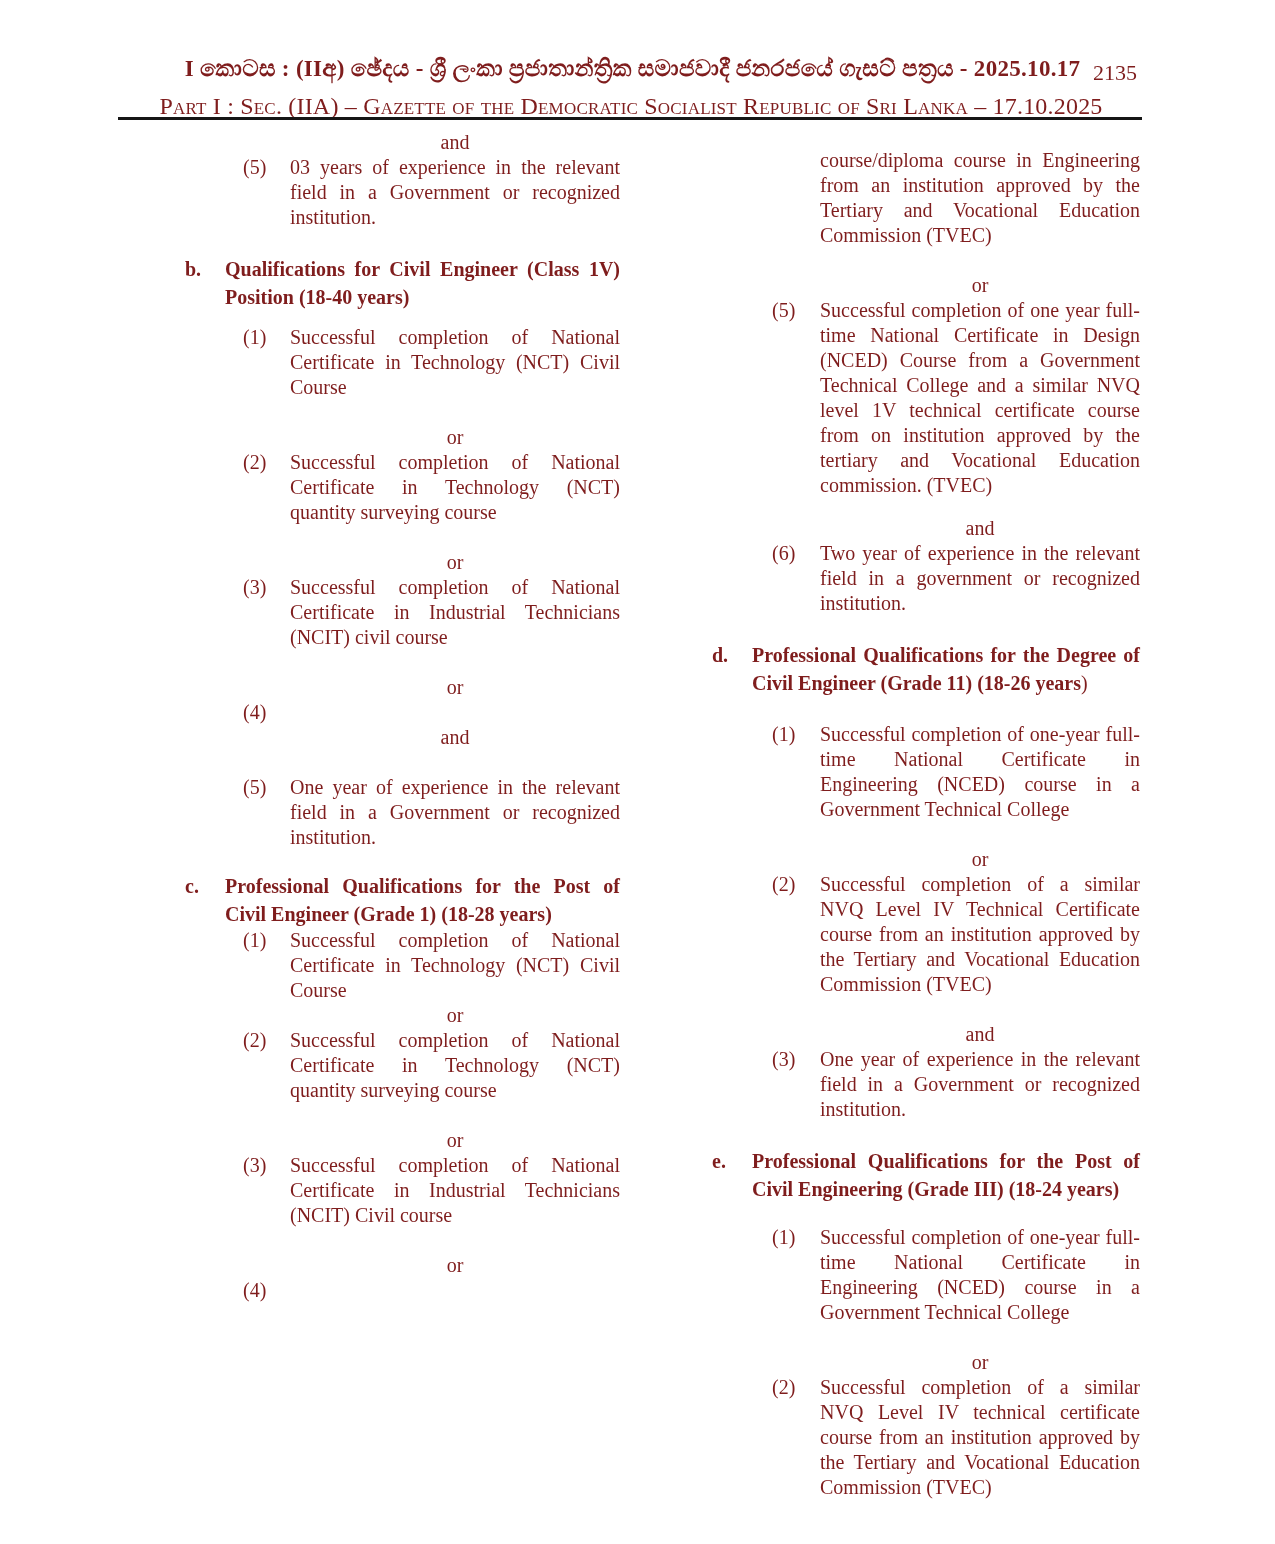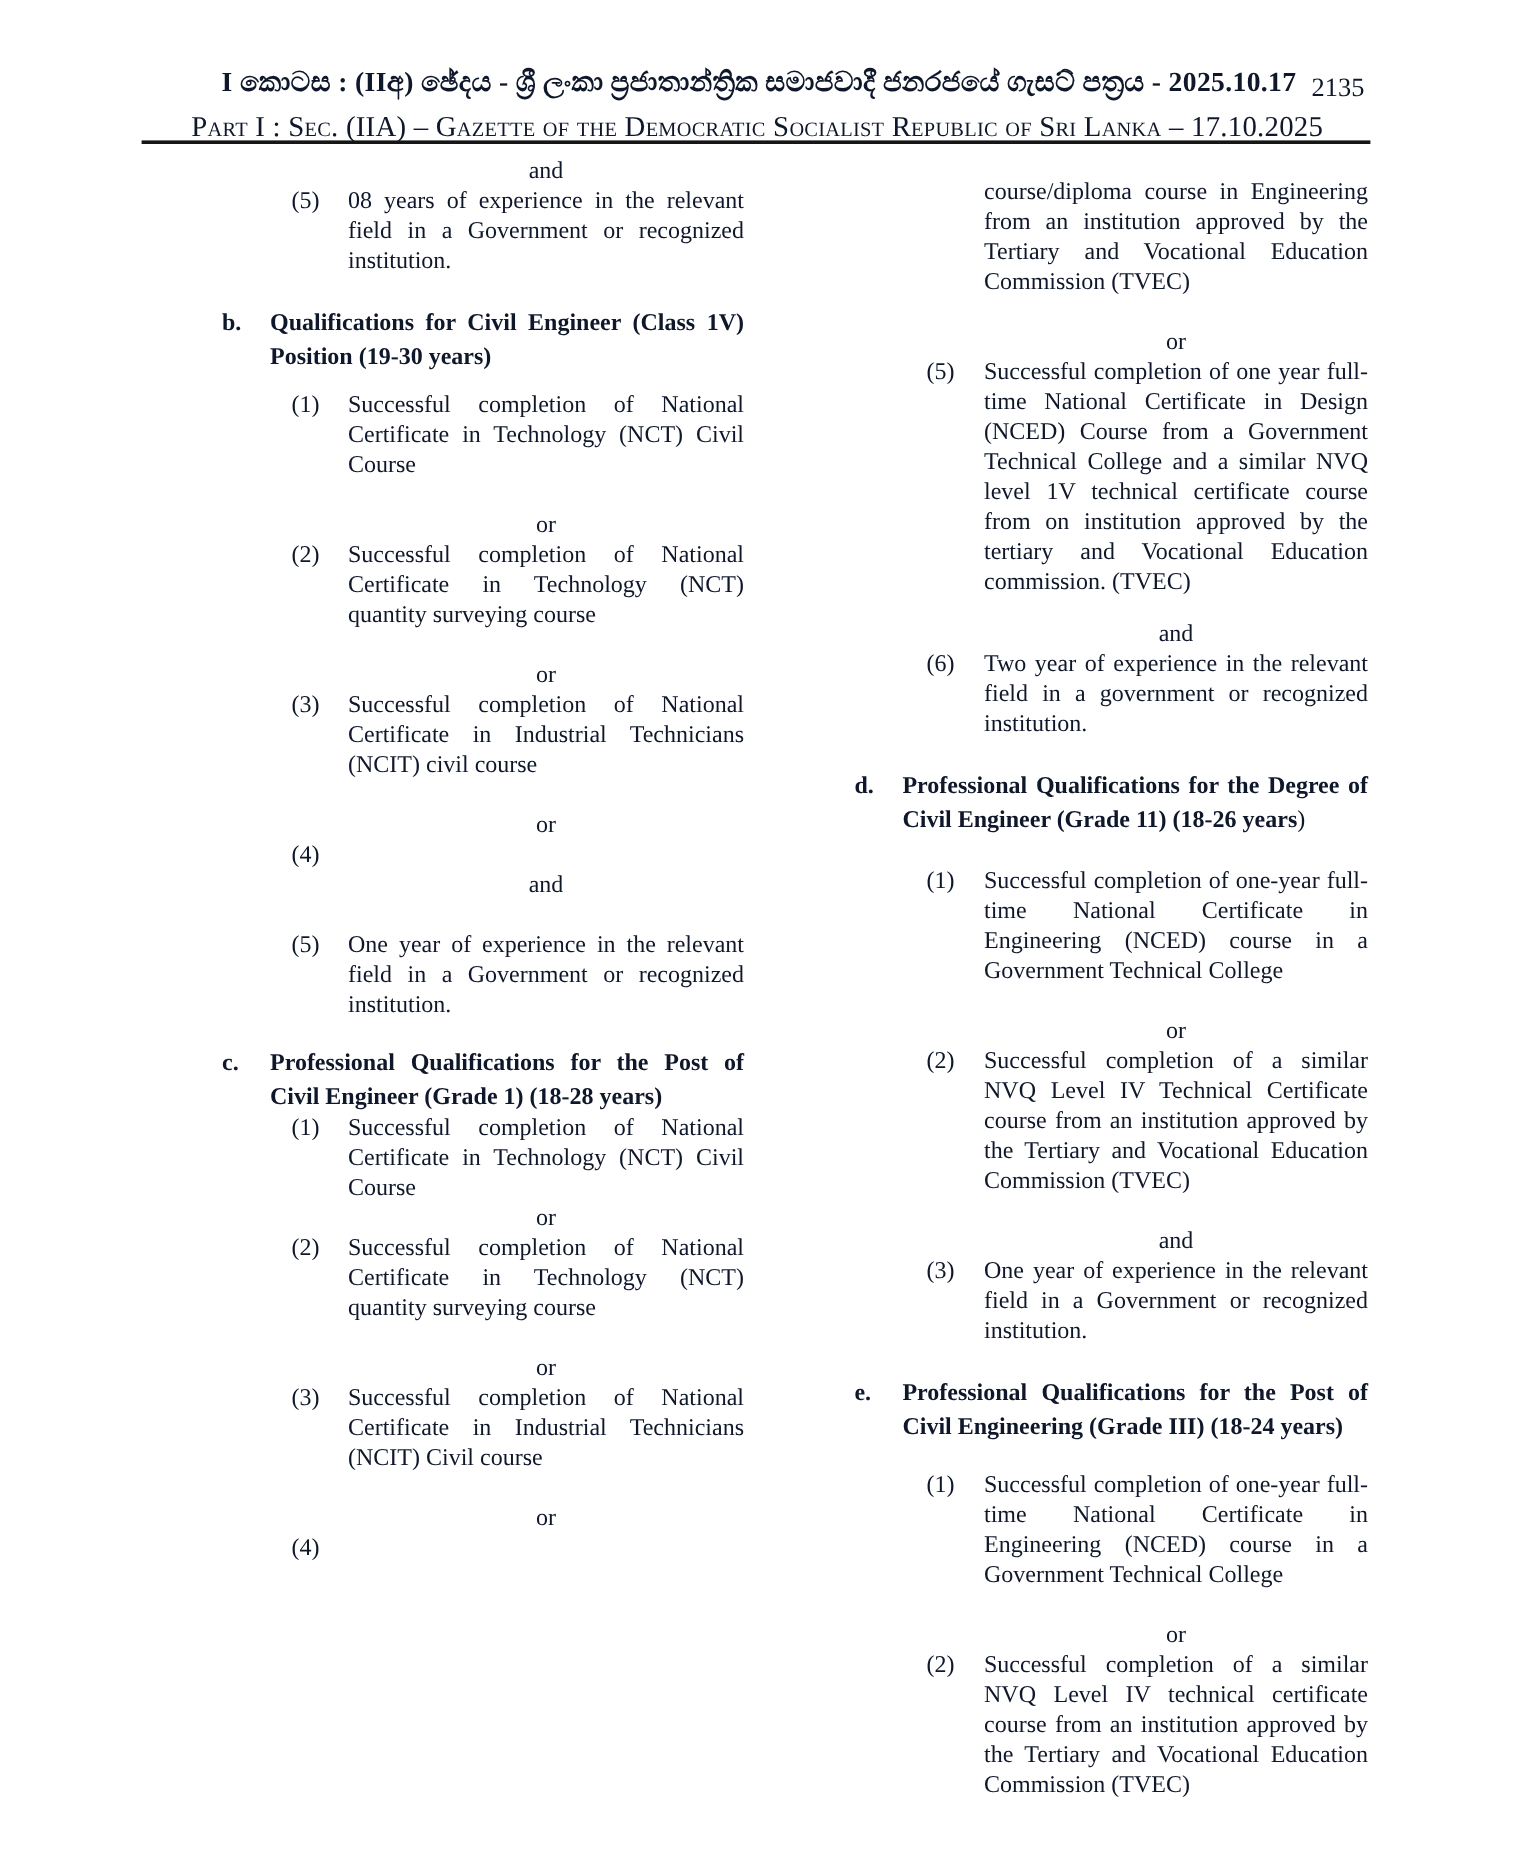--- a/index.html
+++ b/index.html
@@ -1,21 +1,21 @@
 <!DOCTYPE html>
 <html><head>
 <meta charset="utf-8">
 <style>
   html, body { margin: 0; padding: 0; background: #ffffff; }
   .page {
     position: relative;
     width: 1275px;
     height: 1544px;
     background: #ffffff;
-    color: #0f172a;
+    color: #7f1d1d;
     font-family: "Liberation Serif", "DejaVu Serif", serif;
     overflow: hidden;
   }
   
   .hdr-sinhala {
     position: absolute;
     top: 56px; left: 40px; width: 1185px;
     text-align: center;
     font-weight: bold;
     font-size: 23px;
@@ -95,26 +95,26 @@
   <div class="page-number">2135</div>
   <div class="hdr-english">Part I : Sec. (IIA) – Gazette of the Democratic Socialist Republic of Sri Lanka – 17.10.2025</div>
   <div class="hdr-rule"></div>
 
   <div class="col left">
 
     <div class="blk connector g0">and</div>
 
     <div class="blk item g0">
       <span class="num">(5)</span>
-      <span class="txt">08 years of experience in the relevant field in a Government or recognized institution.</span>
+      <span class="txt">03 years of experience in the relevant field in a Government or recognized institution.</span>
     </div>
 
     <div class="blk heading g1">
       <span class="letter">b.</span>
-      <span class="htxt"><span>Qualifications for Civil Engineer (Class 1V) Position (19-30 years)</span><span class="tail"></span></span>
+      <span class="htxt"><span>Qualifications for Civil Engineer (Class 1V) Position (18-40 years)</span><span class="tail"></span></span>
     </div>
 
     <div class="blk item gb">
       <span class="num">(1)</span>
       <span class="txt">Successful completion of National Certificate in Technology (NCT) Civil Course</span>
     </div>
 
     <div class="blk connector g1">or</div>
 
     <div class="blk item g0">

